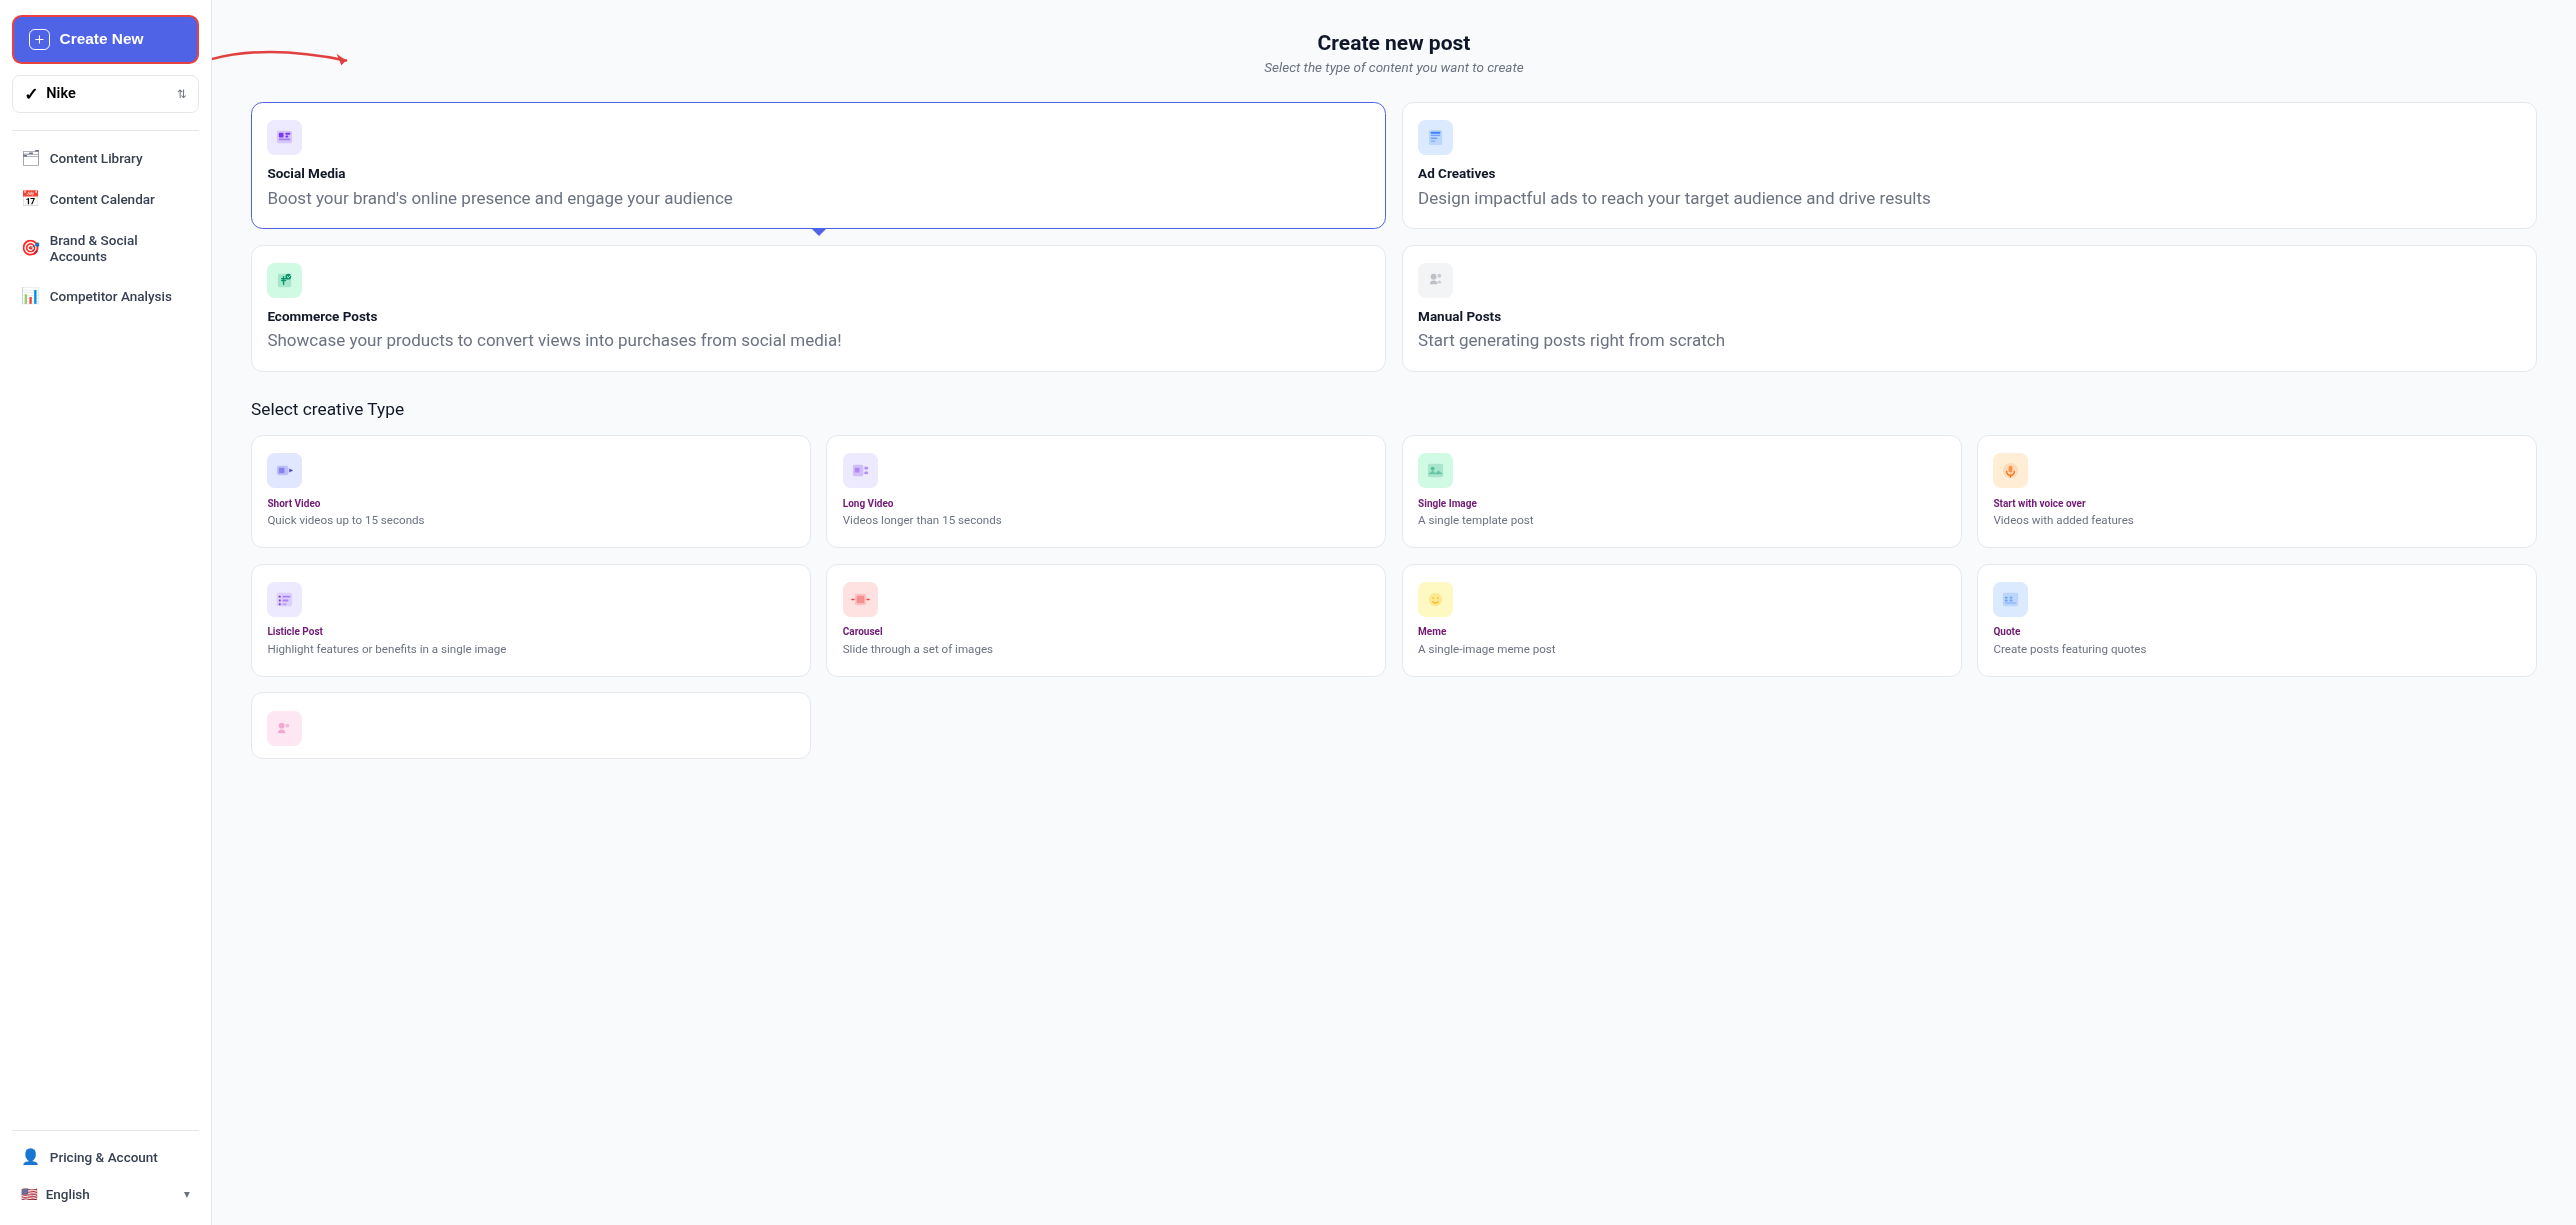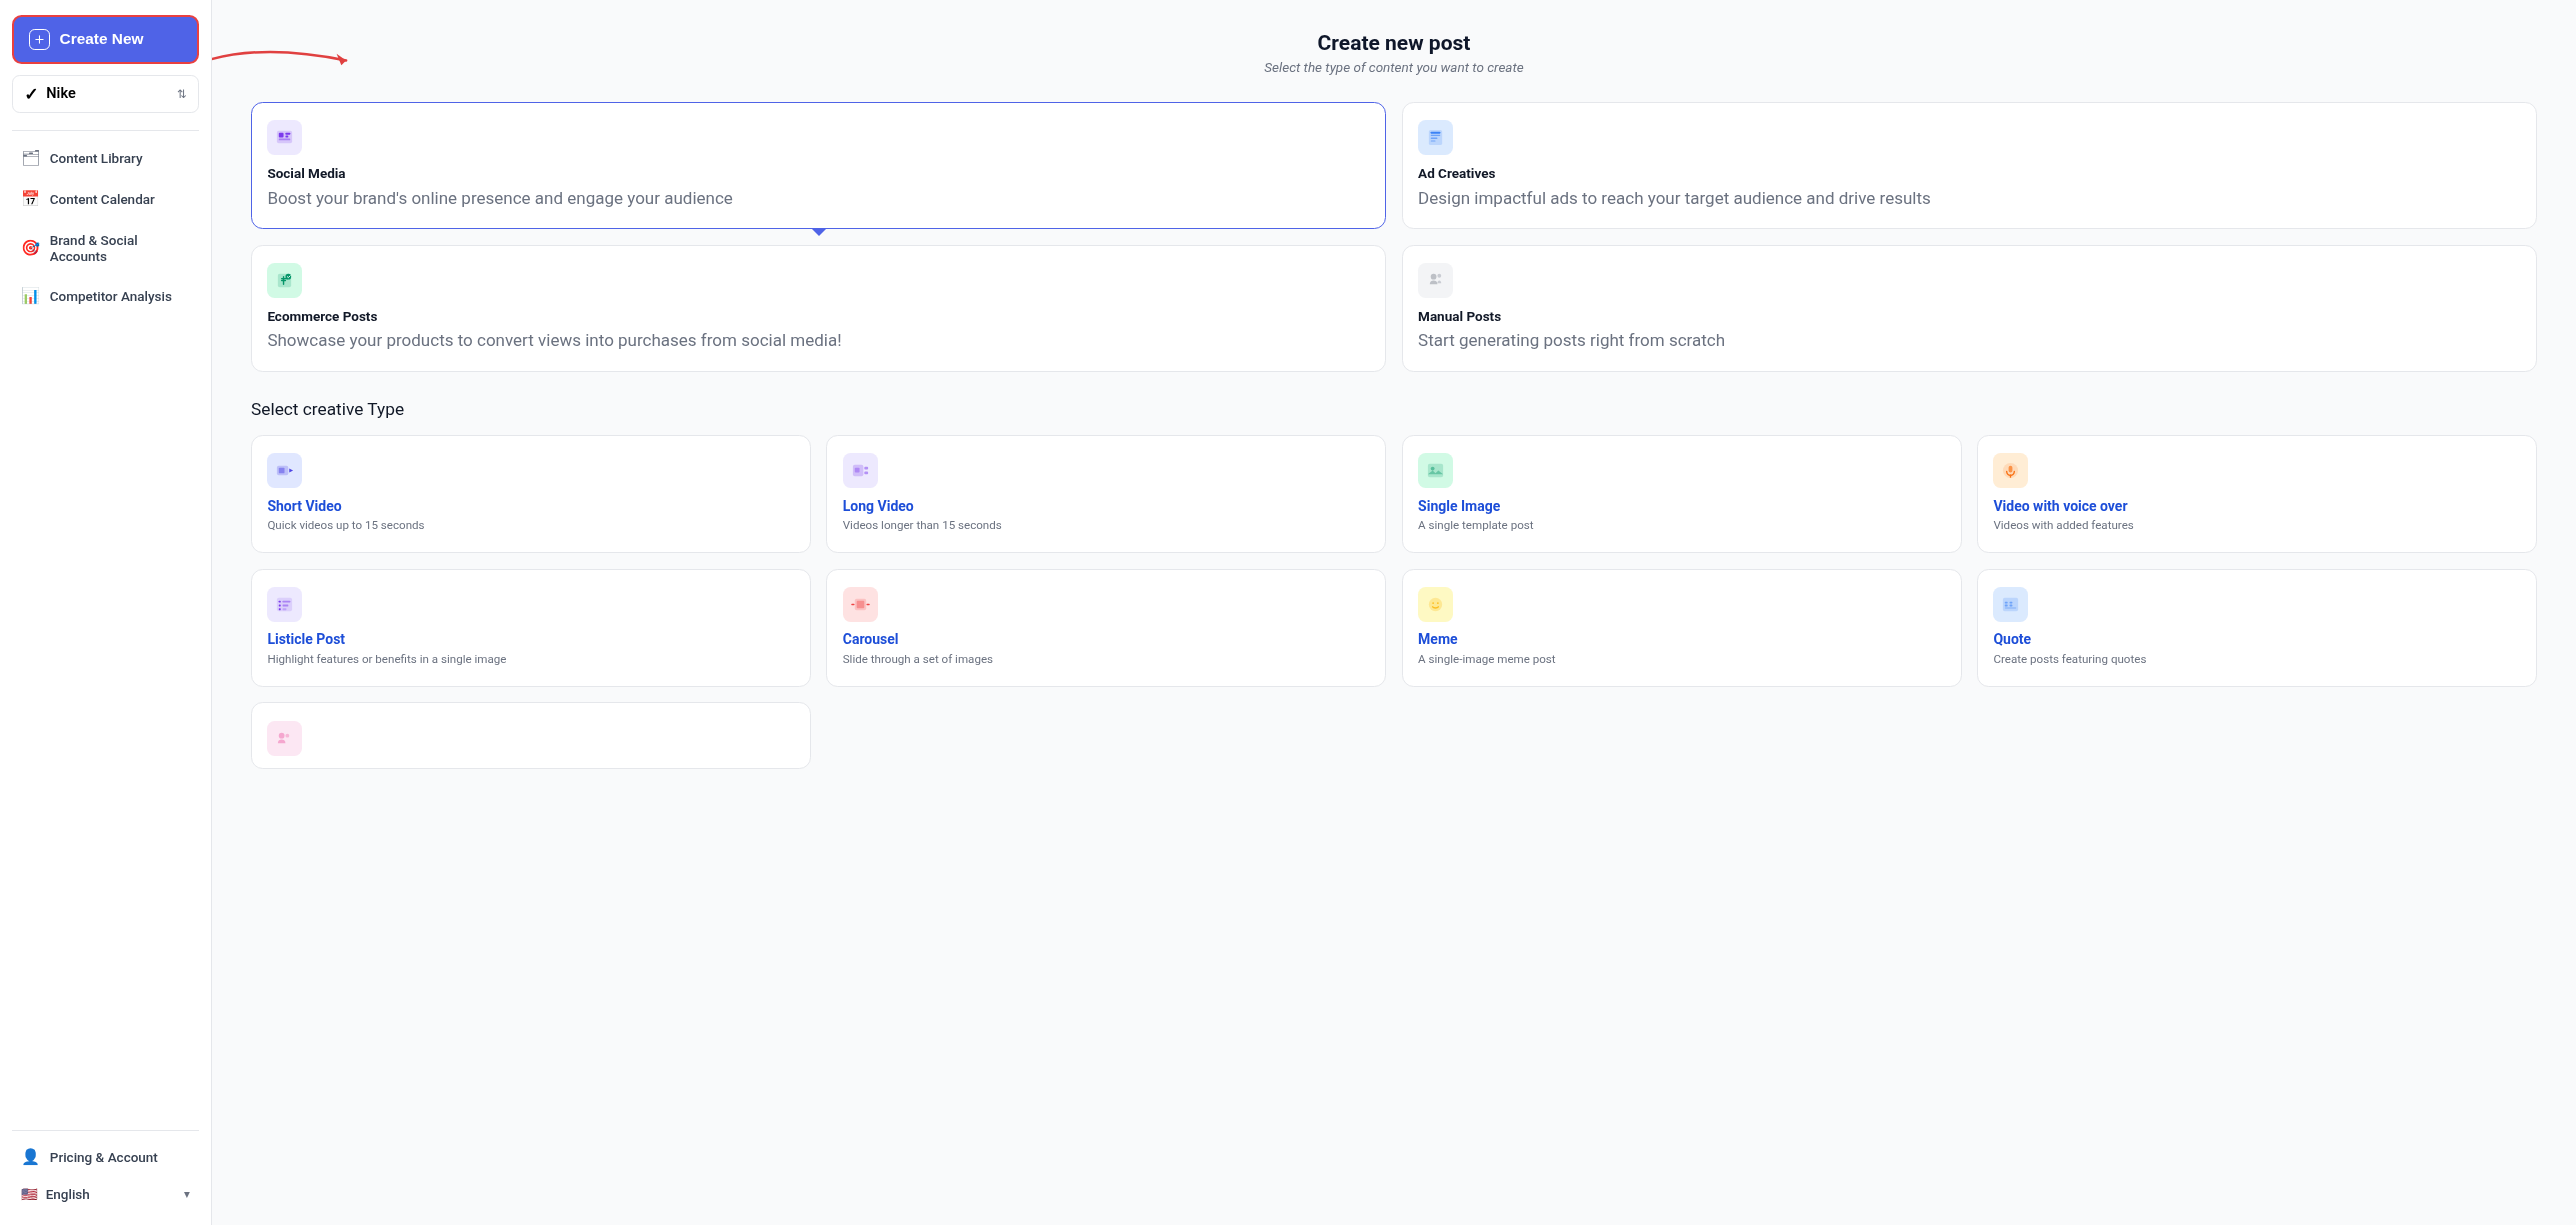--- a/index.html
+++ b/index.html
@@ -250,23 +250,23 @@
       height: 35px;
       border-radius: 7.7px;
       display: flex;
       align-items: center;
       justify-content: center;
       font-size: 17.3px;
       margin-bottom: 9.6px;
     }
 
     .creative-title {
-      font-size: 14px;
+      font-size: 10px;
       font-weight: 700;
-      color: #1d4ed8;
+      color: #701a75;
       margin-bottom: 3.9px;
     }
 
     .creative-desc {
       font-size: 11.6px;
       color: #6b7280;
       line-height: 1.5;
     }
 
     
@@ -468,21 +468,21 @@
 
     <div class="creative-card">
       <div class="creative-icon bg-orange-light">
         <svg width="19" height="19" viewBox="0 0 20 20" fill="none">
           <circle cx="10" cy="10" r="8" fill="#f97316" opacity="0.15"></circle>
           <rect x="8" y="5" width="4" height="7" rx="2" fill="#f97316" opacity="0.7"></rect>
           <path d="M6 11c0 2.2 1.8 4 4 4s4-1.8 4-4" stroke="#f97316" stroke-width="1.5" fill="none" stroke-linecap="round"></path>
           <line x1="10" y1="15" x2="10" y2="17" stroke="#f97316" stroke-width="1.5" stroke-linecap="round"></line>
         </svg>
       </div>
-      <div class="creative-title">Video with voice over</div>
+      <div class="creative-title">Start with voice over</div>
       <div class="creative-desc">Videos with added features</div>
     </div>
 
   </div>
 
   <div class="creative-grid">
 
     <div class="creative-card">
       <div class="creative-icon bg-purple-light">
         <svg width="19" height="19" viewBox="0 0 20 20" fill="none">

